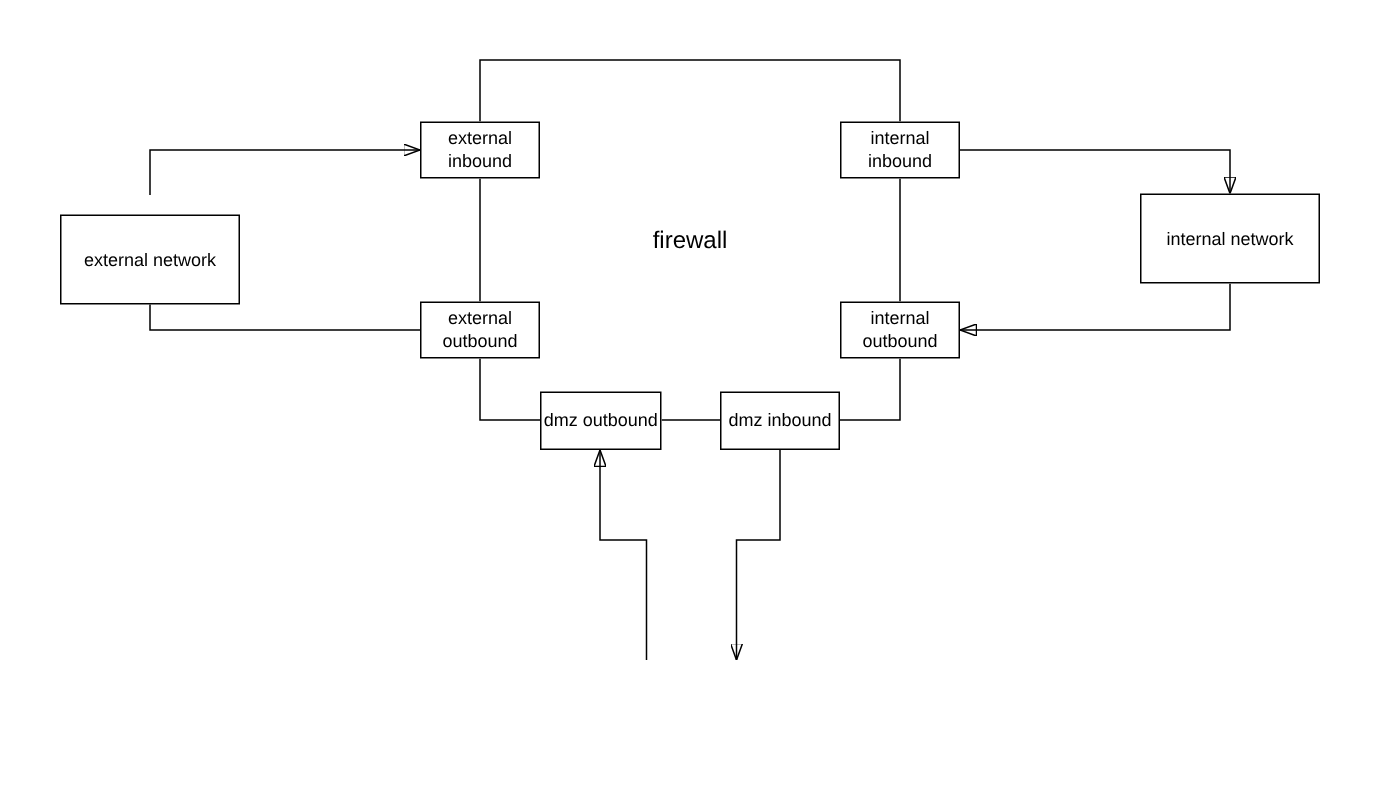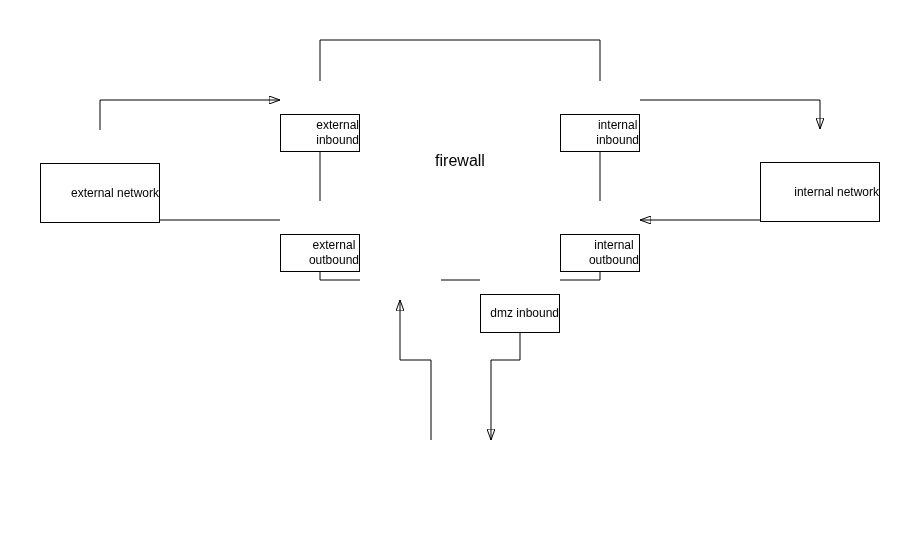--- a/index.html
+++ b/index.html
@@ -28,26 +28,25 @@
     stroke: #000000;
     stroke-width: 1;
   }
   .node {
     position: absolute;
     box-sizing: border-box;
     background: #ffffff;
     border: 1px solid #000000;
     display: flex;
     align-items: center;
-    justify-content: flex-end;
+    justify-content: center;
     text-align: center;
     font-size: 12px;
     line-height: 15px;
     white-space: pre-line;
-    margin-top: 33px;
   }
   .float-label {
     position: absolute;
     display: flex;
     align-items: center;
     justify-content: center;
     text-align: center;
     font-size: 16px;
     line-height: 15px;
   }
@@ -82,21 +81,21 @@
 
     <path d="M441 280 L480 280"></path>
 
     <path d="M560 280 L600 280 L600 239"></path>
 
     <path d="M431 440 L431 360 L400 360 L400 300" marker-end="url(#arrowhead)"></path>
 
     <path d="M520 300 L520 360 L491 360 L491 440" marker-end="url(#arrowhead)"></path>
   </svg>
 
-  <div class="node" style="left:40px; top:130px; width:120px; height:60px;">
+  <div class="node" style="left:40px; top:143px; width:120px; height:60px;">
     <span>external network</span>
   </div>
 
   <div class="node" style="left:280px; top:81px; width:80px; height:38px;">
     <span>external
 inbound</span>
   </div>
 
   <div class="node" style="left:280px; top:201px; width:80px; height:38px;">
     <span>external
@@ -106,20 +105,23 @@
   <div class="node" style="left:560px; top:81px; width:80px; height:38px;">
     <span>internal
 inbound</span>
   </div>
 
   <div class="node" style="left:560px; top:201px; width:80px; height:38px;">
     <span>internal
 outbound</span>
   </div>
 
+  <div class="node" style="left:360px; top:261px; width:81px; height:39px;">
+    <span>dmz outbound</span>
+  </div>
 
   <div class="node" style="left:760px; top:129px; width:120px; height:60px;">
     <span>internal network</span>
   </div>
 
   <div class="node" style="left:480px; top:261px; width:80px; height:39px;">
     <span>dmz inbound</span>
   </div>
 
 

